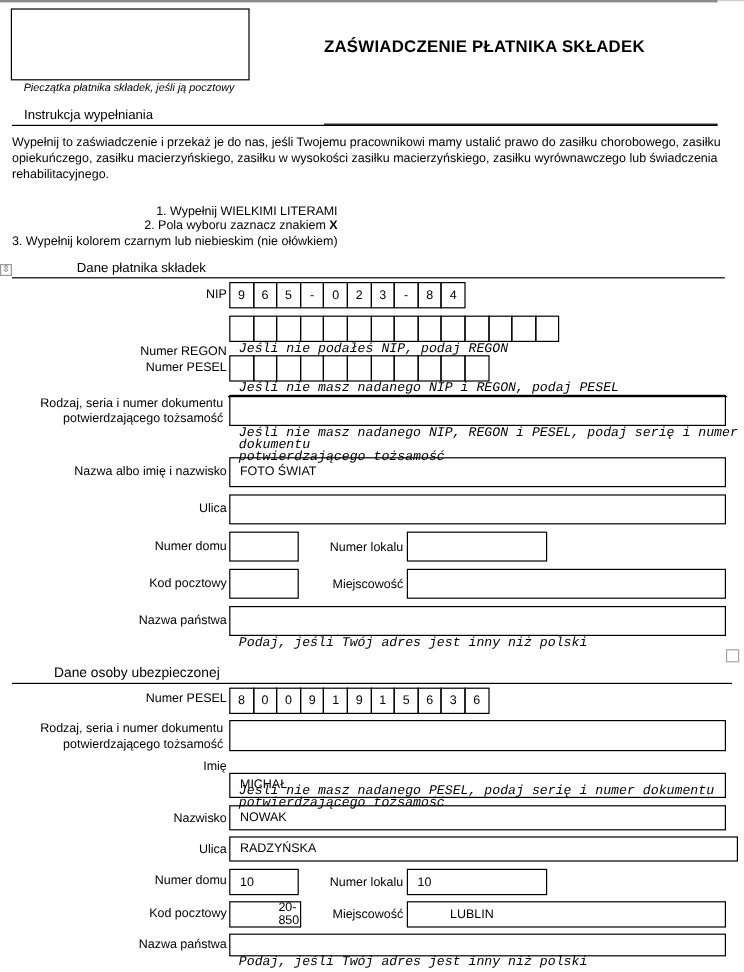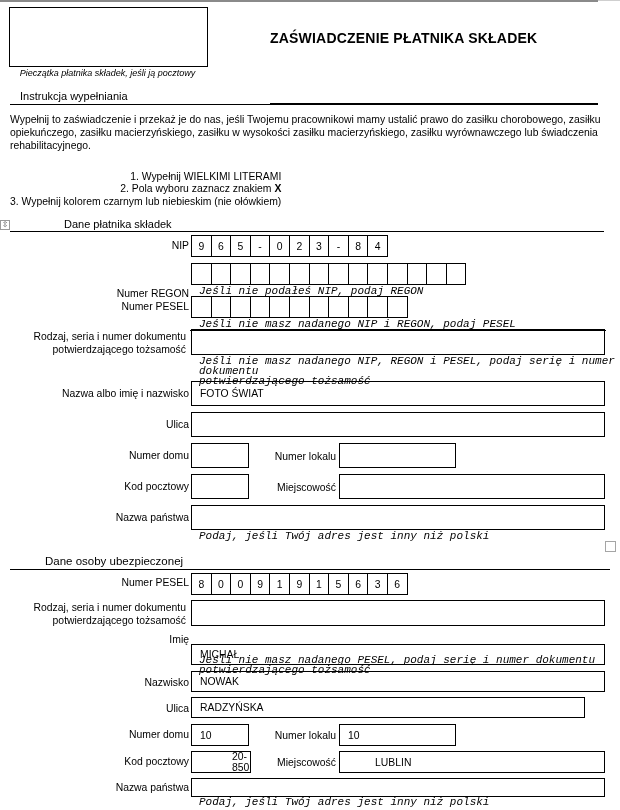--- a/index.html
+++ b/index.html
@@ -160,21 +160,21 @@
 <div class="abs box" style="left:191px;top:600px;width:414px;height:26px;"></div>
 <div class="abs hint" style="left:199px;top:627px;margin-top:28px;">Jeśli nie masz nadanego PESEL, podaj serię i numer dokumentu potwierdzającego tożsamość</div>
 
 <div class="abs lbl" style="top:634px;">Imię</div>
 <div class="abs box" style="left:191px;top:644px;width:414px;height:21px;">MICHAŁ</div>
 
 <div class="abs lbl" style="top:677px;">Nazwisko</div>
 <div class="abs box" style="left:191px;top:671px;width:414px;height:21px;">NOWAK</div>
 
 <div class="abs lbl" style="top:703px;">Ulica</div>
-<div class="abs box" style="left:191px;top:697px;width:394px;height:21px;">RADZYŃSKA</div>
+<div class="abs box" style="left:191px;top:697px;width:424px;height:21px;">RADZYŃSKA</div>
 
 <div class="abs lbl" style="top:729px;">Numer domu</div>
 <div class="abs box" style="left:191px;top:724px;width:58px;height:22px;">10</div>
 <div class="abs lbl2" style="right:284px;top:729px;">Numer lokalu</div>
 <div class="abs box" style="left:339px;top:724px;width:117px;height:22px;">10</div>
 
 <div class="abs lbl" style="top:756px;">Kod pocztowy</div>
 <div class="abs box" style="left:191px;top:751px;width:60px;height:22px;padding-left:40px;">20-850</div>
 <div class="abs lbl2" style="right:284px;top:756px;">Miejscowość</div>
 <div class="abs box" style="left:339px;top:751px;width:266px;height:22px;padding-left:35px;">LUBLIN</div>

